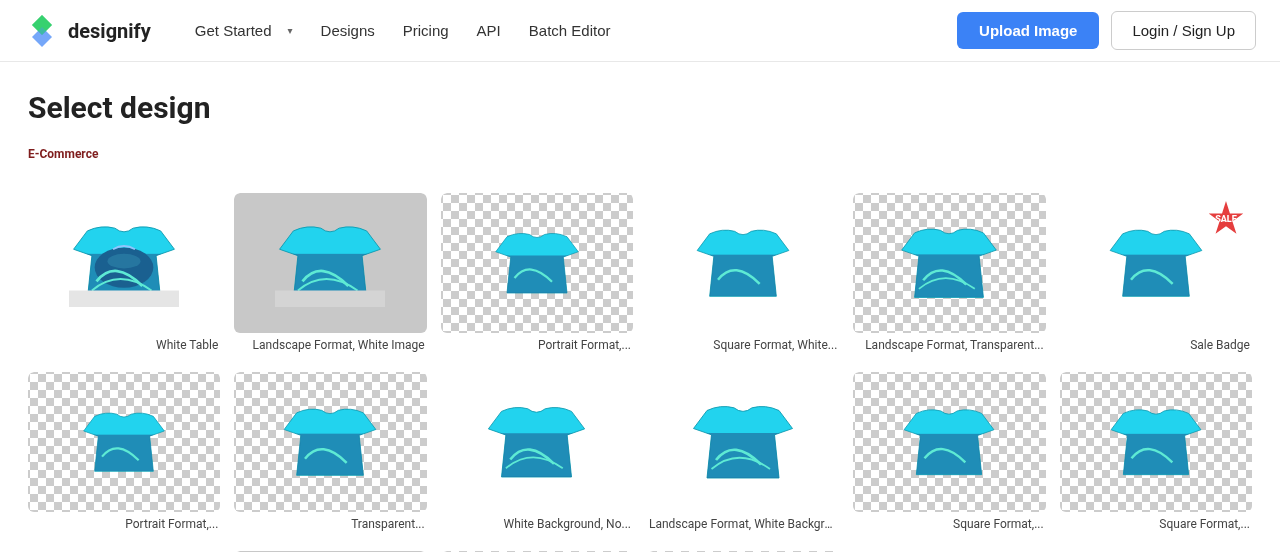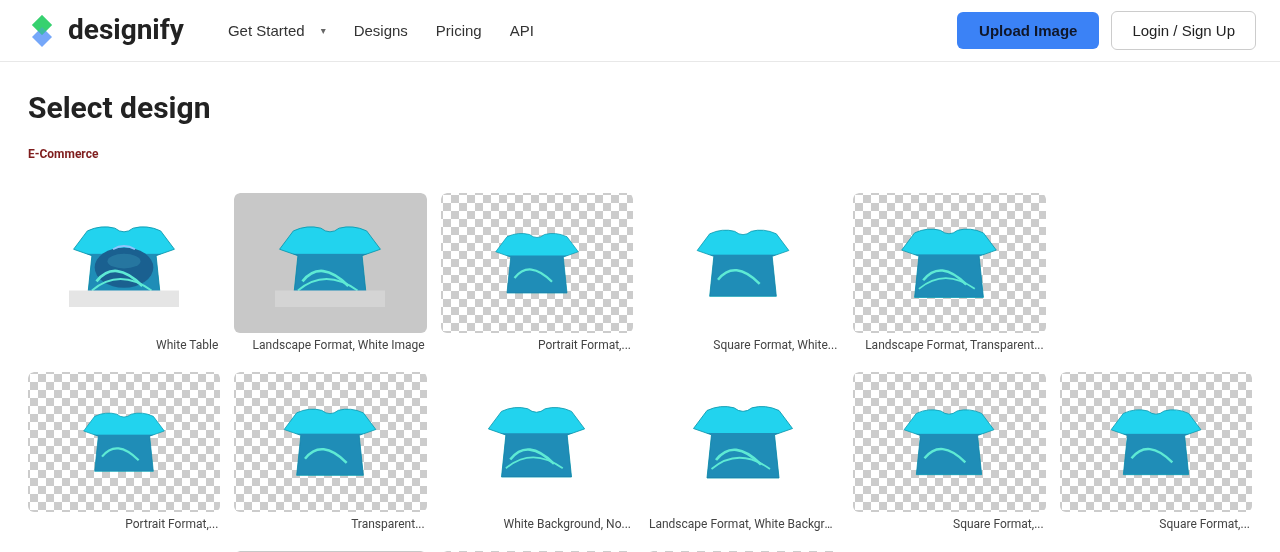--- a/index.html
+++ b/index.html
@@ -9,26 +9,26 @@
     .header {
       display: flex;
       align-items: center;
       padding: 0 24px;
       height: 62px;
       border-bottom: 1px solid #e8e8e8;
       gap: 32px;
     }
     .logo {
       display: flex;
-      align-items: flex-start;
+      align-items: center;
       gap: 8px;
       text-decoration: none;
       color: #222;
       font-weight: 700;
-      font-size: 28px;
+      font-size: 20px;
     }
     .logo-icon {
       width: 36px;
       height: 36px;
     }
     .nav {
       display: flex;
       align-items: center;
       gap: 4px;
       flex: 1;
@@ -47,21 +47,21 @@
       border: none;
     }
     .nav-chevron { font-size: 10px; color: #666; }
     .header-actions {
       display: flex;
       align-items: center;
       gap: 12px;
     }
     .btn-upload {
       background: #3b82f6;
-      color: #0f172a;
+      color: #ffffff;
       border: none;
       border-radius: 6px;
       padding: 10px 22px;
       font-size: 15px;
       font-weight: 600;
       cursor: pointer;
     }
     .btn-login {
       background: #fff;
       color: #222;
@@ -204,20 +204,23 @@
       </button>
       <button class="nav-item">
         <span>Designs</span>
       </button>
       <button class="nav-item">
         <span>Pricing</span>
       </button>
       <button class="nav-item">
         <span>API</span>
       </button>
+      <button class="nav-item">
+        <span>Batch Editor</span>
+      </button>
     </nav>
 
     <div class="header-actions">
       <button class="btn-upload">Upload Image</button>
       <button class="btn-login">Login / Sign Up</button>
     </div>
   </header>
 
   <main class="main">
     <h1 class="page-title">Select design</h1>
@@ -316,20 +319,38 @@
               <path d="M20,15 L5,35 L25,42 L20,90 L100,90 L95,42 L115,35 L100,15 Q85,8 70,12 Q60,20 50,12 Q35,8 20,15Z" fill="#22d3ee" stroke="#0e9ab0" stroke-width="1"></path>
               <rect x="18" y="40" width="84" height="50" fill="#1e6fa0" clip-path="url(#shirt4)" opacity="0.7"></rect>
               <path d="M30,70 Q50,45 80,75" stroke="#5eead4" stroke-width="3" fill="none" clip-path="url(#shirt4)"></path>
               <path d="M25,80 Q55,55 90,80" stroke="#5eead4" stroke-width="2" fill="none" clip-path="url(#shirt4)"></path>
             </svg>
           </div>
         </div>
         <div class="card-label">Landscape Format, Transparent...</div>
       </div>
 
+      <div class="design-card">
+        <div class="card-img-wrapper white-bg">
+          <div class="sale-badge">SALE</div>
+          <div class="tshirt-container">
+            <svg viewBox="0 0 120 100" width="100" height="88">
+              <defs>
+                <clipPath id="shirt6">
+                    <path d="M20,15 L5,35 L25,42 L20,90 L100,90 L95,42 L115,35 L100,15 Q85,8 70,12 Q60,20 50,12 Q35,8 20,15Z"></path>
+                  </clipPath>
+              </defs>
+              <path d="M20,15 L5,35 L25,42 L20,90 L100,90 L95,42 L115,35 L100,15 Q85,8 70,12 Q60,20 50,12 Q35,8 20,15Z" fill="#22d3ee" stroke="#0e9ab0" stroke-width="1"></path>
+              <rect x="18" y="40" width="84" height="50" fill="#1e6fa0" clip-path="url(#shirt6)" opacity="0.7"></rect>
+              <path d="M30,70 Q50,45 80,75" stroke="#5eead4" stroke-width="3" fill="none" clip-path="url(#shirt6)"></path>
+            </svg>
+          </div>
+        </div>
+        <div class="card-label">Sale Badge</div>
+      </div>
 
     </div>
 
     <div class="design-grid">
 
       <div class="design-card">
         <div class="card-img-wrapper checkerboard">
           <div class="tshirt-container">
             <svg viewBox="0 0 120 100" width="88" height="80">
               <defs>

